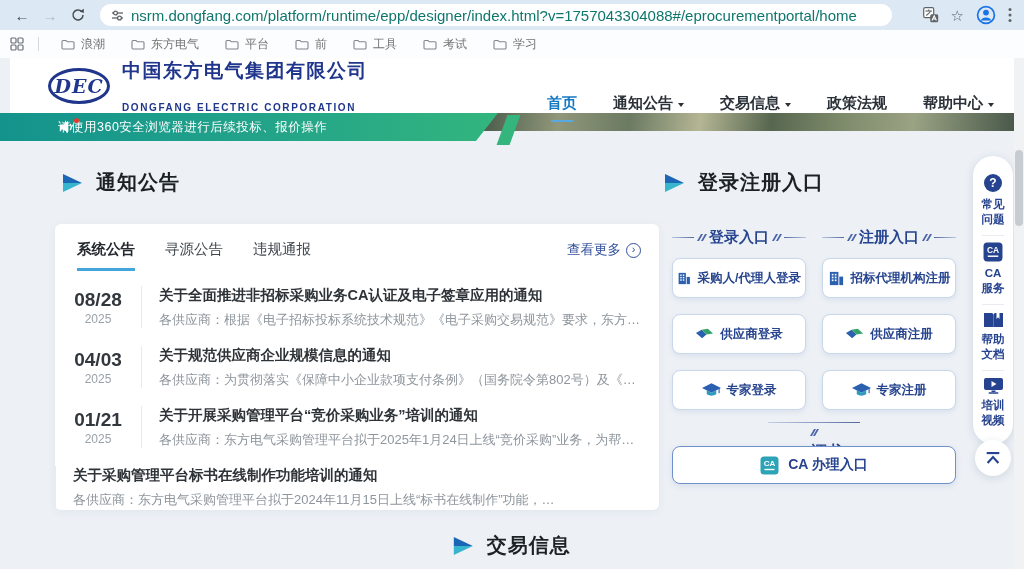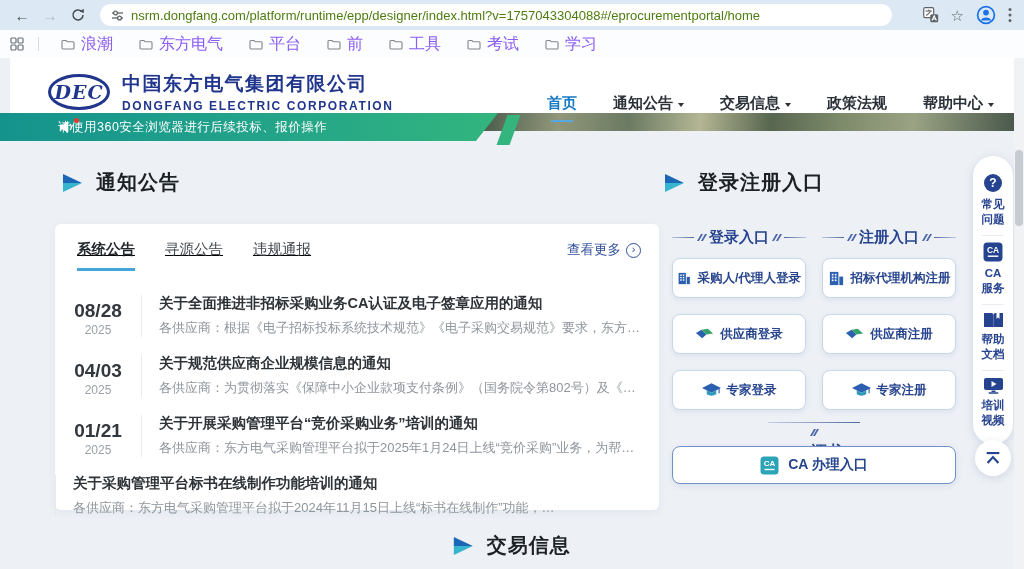--- a/index.html
+++ b/index.html
@@ -8,39 +8,39 @@
   #screen { position:relative; width:1024px; height:569px; background:#edf1f6; overflow:hidden; }
 
   
   .toolbar { position:absolute; top:0; left:0; width:1024px; height:30px; background:#dce8f3;
              display:flex; align-items:center; padding:0 10px; gap:4px; z-index:20; }
   .navbtn { width:24px; height:24px; display:flex; align-items:center; justify-content:center;
             font-size:15px; color:#474c51; border-radius:50%; }
   .navbtn.disabled { color:#b2bac2; }
   .url-pill { flex:1; max-width:792px; height:22px; background:#fff; border-radius:12px;
               display:flex; align-items:center; gap:7px; padding:0 11px; margin:0 6px; }
-  .url-text { font-size:13px; color:#4d7c0f; white-space:nowrap; overflow:hidden; }
+  .url-text { font-size:15px; color:#0f766e; white-space:nowrap; overflow:hidden; }
   .tb-icons { display:flex; align-items:center; gap:12px; margin-left:auto; padding-right:2px; }
   .star { font-size:15px; color:#5f6368; line-height:1; }
 
   .bmbar { position:absolute; top:30px; left:0; width:1024px; height:28px; background:#fbfdfe;
            display:flex; align-items:center; padding:0 10px; gap:10px; z-index:20; }
   .bm-sep { width:1px; height:14px; background:#d5dade; margin:0 4px; }
-  .bm-item { display:flex; align-items:center; gap:6px; font-size:16px; color:#8b5cf6; padding:2px 8px; border-radius:4px; }
+  .bm-item { display:flex; align-items:center; gap:6px; font-size:12px; color:#737373; padding:2px 8px; border-radius:4px; }
 
   
   .siteheader { position:absolute; top:58px; left:10px; width:1024px; height:55px; background:#fff;
                 display:flex; align-items:flex-end; padding:0 40px 0 38px; z-index:10; }
   .logo-wrap { display:flex; align-items:center; gap:12px; }
   .dec-oval { width:62px; height:36px; border:3px solid #20368c; border-radius:50%;
               display:flex; align-items:center; justify-content:center;
               font-family:"DejaVu Serif", serif; font-style:italic; font-weight:bold;
               font-size:19px; color:#20368c; letter-spacing:1px; }
   .co-cn { font-size:19px; font-weight:700; color:#20368c; letter-spacing:1.5px; }
-  .co-en { font-size:12px; font-weight:700; color:#20368c; letter-spacing:1.6px; margin-top:2px; }
+  .co-en { font-size:10px; font-weight:700; color:#20368c; letter-spacing:1.6px; margin-top:18px; }
   .mainnav { margin-left:auto; display:flex; align-items:center; gap:36px; }
   .nav-item { display:flex; align-items:center; gap:5px; font-size:15px; font-weight:600; color:#2b3138; position:relative; }
   .nav-item.active { color:#1779c4; }
   .nav-item.active::after { content:""; position:absolute; left:4px; right:4px; bottom:-9px; height:2px; background:#5aa8e0; }
   .caret { width:0; height:0; border-left:3.5px solid transparent; border-right:3.5px solid transparent; border-top:4.5px solid #2b3138; margin-top:2px; }
 
   
   .photostrip { position:absolute; top:113px; left:0; width:1014px; height:18px; z-index:3;
     background:linear-gradient(97deg,#4a5a48 0%,#7d8a66 7%,#b9b894 13%,#66755e 20%,#8e9a78 27%,#5d6b55 34%,#c7c09c 41%,#4f5f4e 48%,#90977a 55%,#6b7a62 62%,#b4b694 69%,#57664f 76%,#7e8b6b 83%,#9aa384 90%,#49584a 100%); }
   .notice-banner { position:absolute; top:113px; left:0; width:498px; height:28px; z-index:5;
@@ -53,29 +53,29 @@
   .accent-sliver { position:absolute; left:502px; top:115px; width:13px; height:30px; background:#35b57e;
                    transform:skewX(-20deg); z-index:4; }
 
   
   .sec-title { position:absolute; display:flex; align-items:center; gap:13px; z-index:6; }
   .sec-title .t { font-size:20px; font-weight:700; color:#1c2126; letter-spacing:1px; }
 
   
   .card { position:absolute; left:55px; top:224px; width:604px; height:286px; background:#fff;
           border-radius:6px; box-shadow:0 2px 10px rgba(40,60,100,0.06); z-index:6; }
-  .tabs { display:flex; gap:30px; padding:16px 20px 0 22px; position:relative;text-decoration:underline; }
+  .tabs { display:flex; gap:30px; padding:16px 20px 0 22px; position:relative; }
   .tab { font-size:14.5px; color:#41474e; padding-bottom:9px; border-bottom:3px solid transparent; }
   .tab.active { color:#23282e; font-weight:700; border-bottom-color:#45a4d9; }
   .more { position:absolute; right:18px; top:17px; display:flex; align-items:center; gap:5px;
           font-size:13.5px; color:#33509c; }
   .more-circle { width:15px; height:15px; border:1.2px solid #33509c; border-radius:50%;
                  display:flex; align-items:center; justify-content:center; font-size:11px; line-height:1; padding-bottom:1px; }
   .rows { padding-top:6px; }
-  .row { display:flex; align-items:flex-end; height:60px; padding-right:18px; }
+  .row { display:flex; align-items:center; height:60px; padding-right:18px; }
   .date { width:86px; flex:none; text-align:center; }
   .date .d { display:block; font-size:19px; font-weight:700; color:#32373d; }
   .date .y { display:block; font-size:12px; color:#9ba1a8; margin-top:1px; }
   .vline { width:1px; height:42px; background:#e8eaed; flex:none; }
   .rowtext { padding-left:17px; min-width:0; }
   .rtitle { font-size:14.5px; font-weight:700; color:#2e3338; margin-bottom:6px; white-space:nowrap; overflow:hidden; text-overflow:ellipsis; }
   .rdesc { font-size:13px; color:#8e959c; white-space:nowrap; overflow:hidden; text-overflow:ellipsis; max-width:482px; }
 
   
   .subhdrs { position:absolute; left:672px; top:228px; width:284px; display:flex; gap:16px; z-index:6; }

